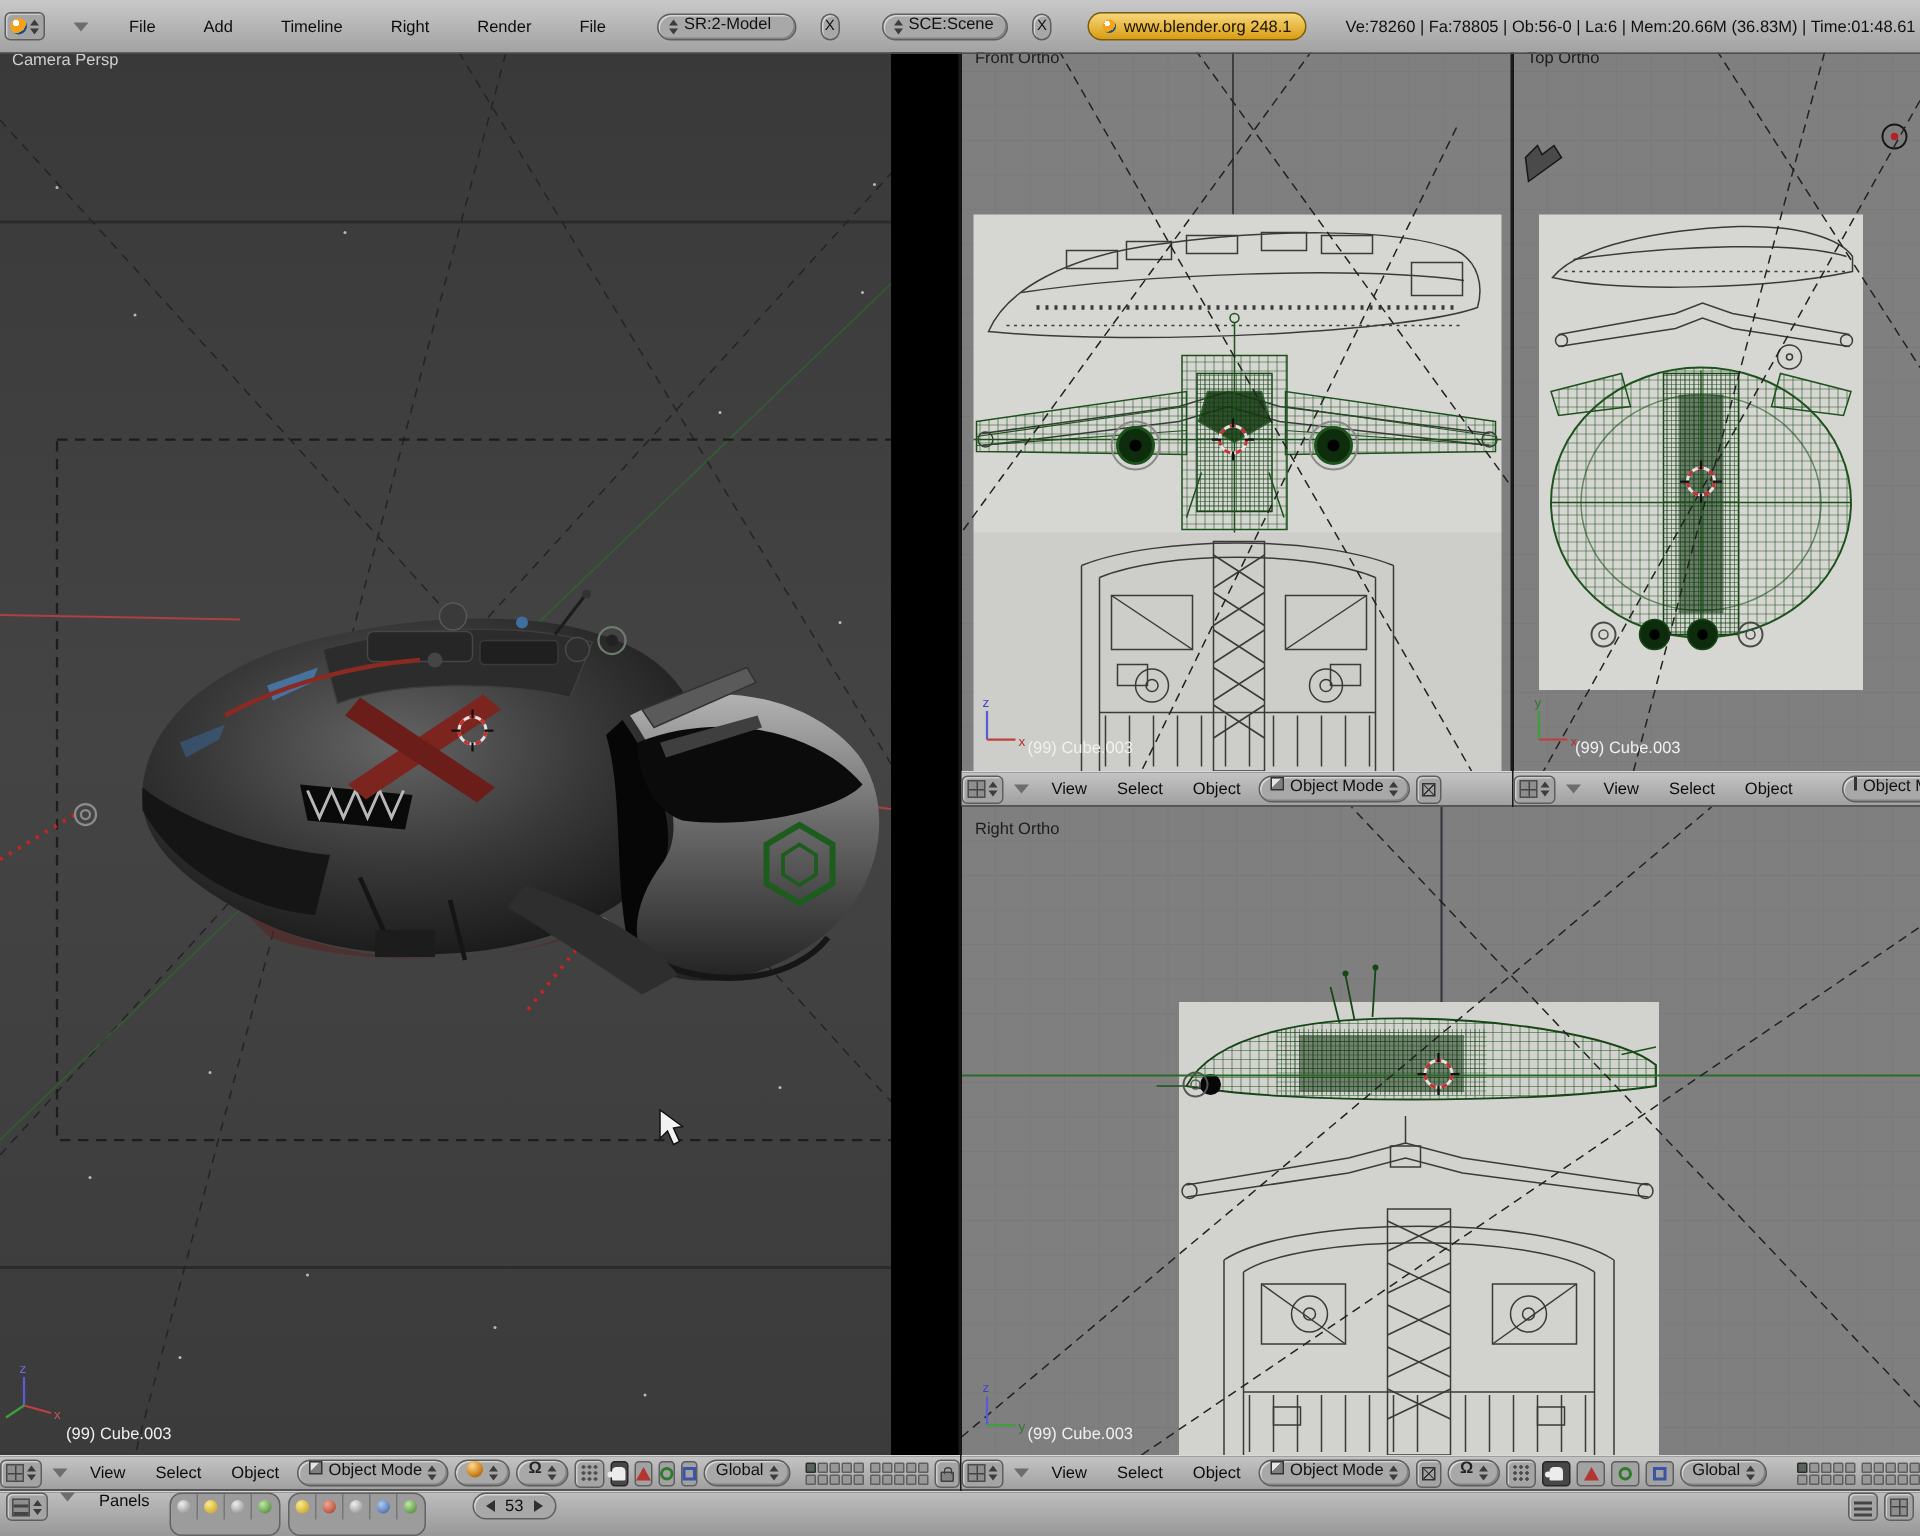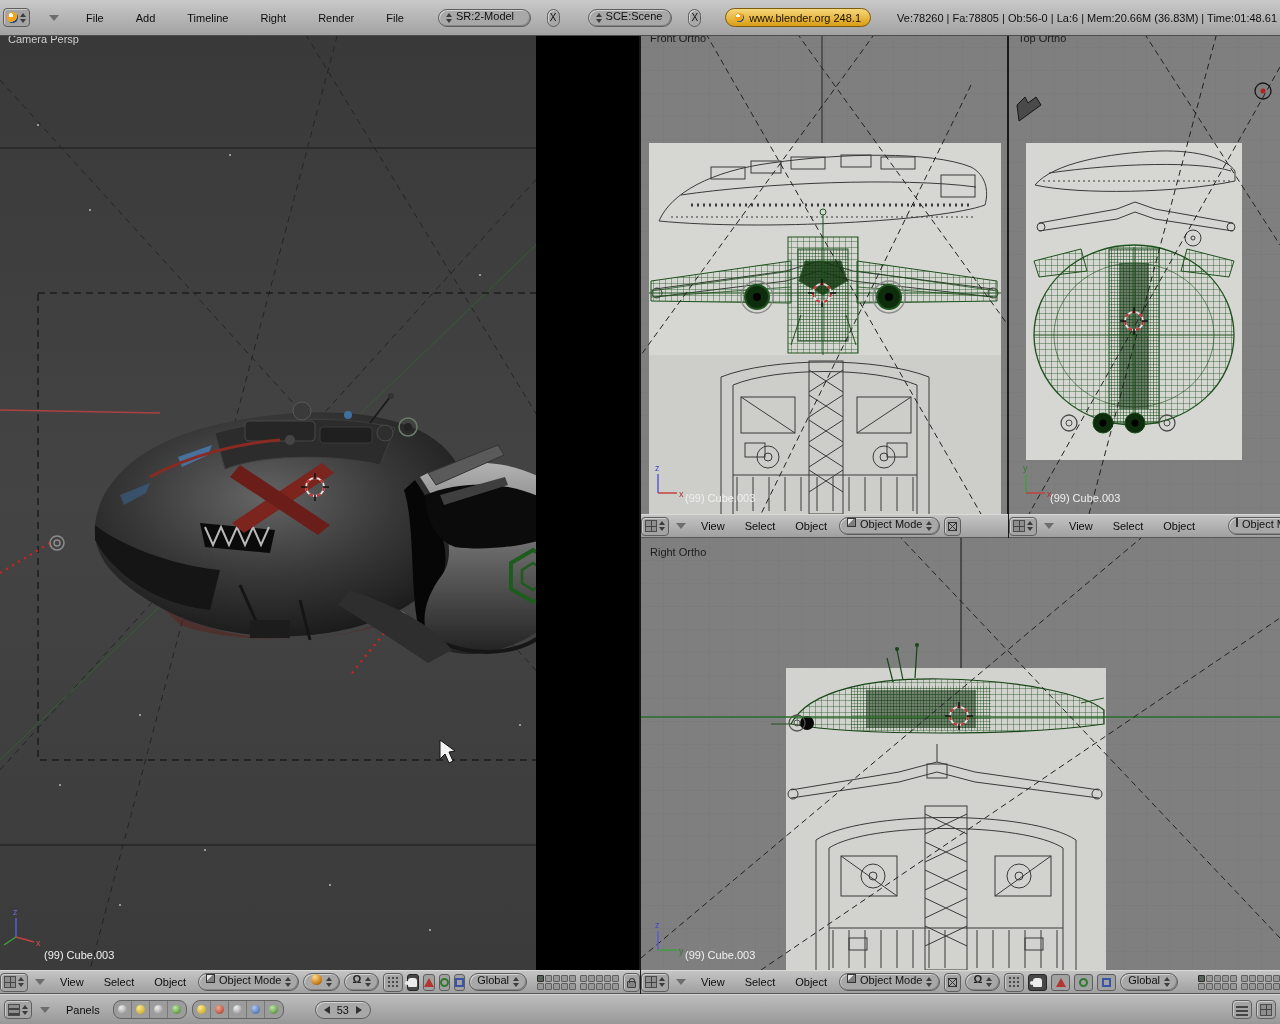--- a/index.html
+++ b/index.html
@@ -8,21 +8,21 @@
 
   
   .topbar{position:absolute;left:0;top:0;width:1280px;height:36px;
     background:linear-gradient(#c9c9c9,#a2a2a2);border-bottom:1px solid #4c4c4c;
     display:flex;align-items:center;gap:16px;padding:0 3px;z-index:6;white-space:nowrap}
   .vhdr{position:absolute;height:24px;background:linear-gradient(#c4c4c4,#a0a0a0);
     border-top:1px solid #d9d9d9;border-bottom:1px solid #585858;
     display:flex;align-items:center;gap:4px;padding:0 0;overflow:hidden;z-index:5;white-space:nowrap}
   .bbar{position:absolute;left:0;top:994px;width:1280px;height:30px;
     background:linear-gradient(#bdbdbd,#989898);border-top:1px solid #d4d4d4;
-    display:flex;align-items:center;gap:5px;padding:0 4px;z-index:6;white-space:nowrap}
+    display:flex;gap:5px;padding:0 4px;z-index:6;white-space:nowrap}
   .menu{padding:0 8px;color:#0c0c0c}
   .stats{margin-left:10px;color:#101010}
 
   .dd{display:inline-flex;gap:4px;background:#a8a8a8;
     border:1px solid #5e5e5e;border-radius:9px;height:18px;padding:0 7px;
     box-shadow:inset 1px 1px 0 rgba(255,255,255,.5),inset -1px -1px 0 rgba(0,0,0,.22)}
   .dd.trunc{width:62px;overflow:hidden;margin-left:auto;margin-right:-10px;flex:0 0 auto}
   .xbtn{display:inline-flex;align-items:center;justify-content:center;width:18px;height:18px;
     background:#a8a8a8;border:1px solid #5e5e5e;border-radius:9px;font-size:10px;
     box-shadow:inset 1px 1px 0 rgba(255,255,255,.5)}
@@ -131,21 +131,21 @@
     <span>SCE:Scene</span>
   </div>
   <span class="xbtn">X</span>
   <div class="badge">
     <span class="ico-blender" style="width:9px;height:9px"></span>
     <span>www.blender.org 248.1</span>
   </div>
   <span class="stats">Ve:78260 | Fa:78805 | Ob:56-0 | La:6 | Mem:20.66M (36.83M) | Time:01:48.61</span>
 </div>
 
-<div class="vp" style="left:0;top:25px;width:536px;height:945px">
+<div class="vp" style="left:0;top:25px;width:594px;height:945px">
 <svg width="640" height="945" viewBox="0 0 640 945">
   <defs>
     <linearGradient id="gsky" x1="0" y1="0" x2="0" y2="1">
       <stop offset="0" stop-color="#393939"></stop>
           <stop offset="0.5" stop-color="#444444"></stop>
           <stop offset="1" stop-color="#3b3b3b"></stop>
     </linearGradient>
     <radialGradient id="gbody" cx="45%" cy="38%" r="70%">
       <stop offset="0" stop-color="#646464"></stop>
           <stop offset="0.5" stop-color="#383838"></stop>

